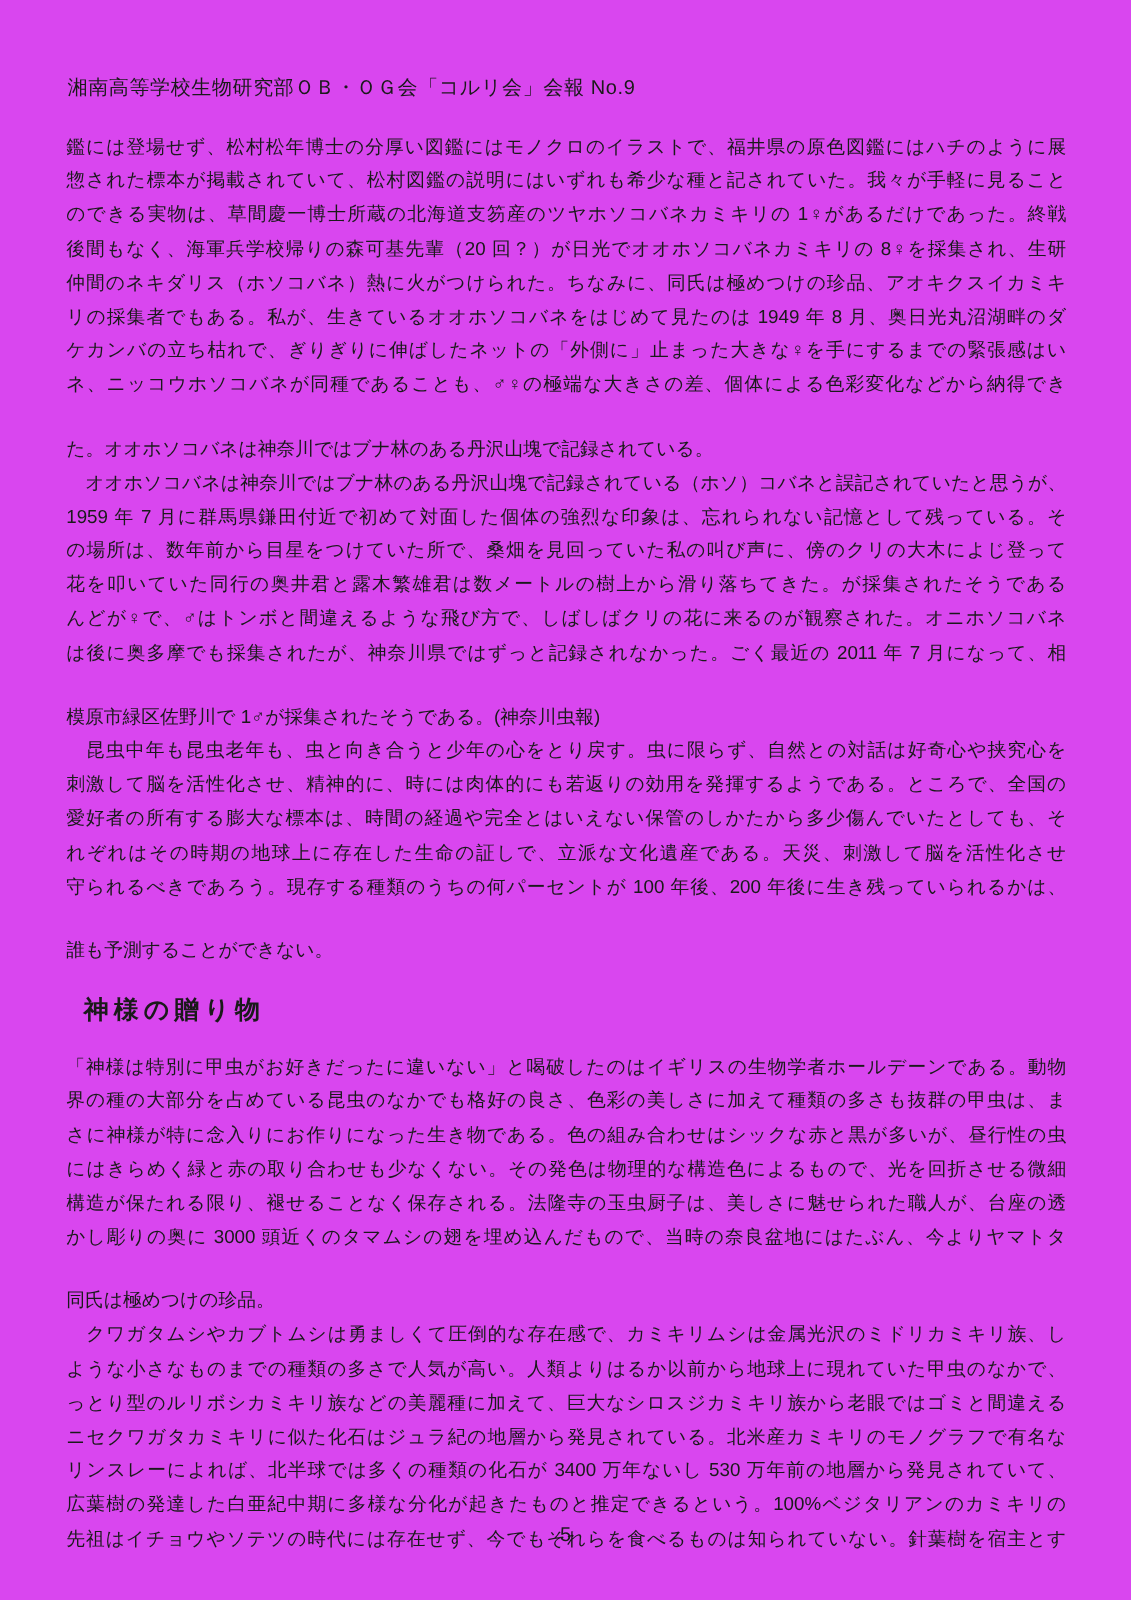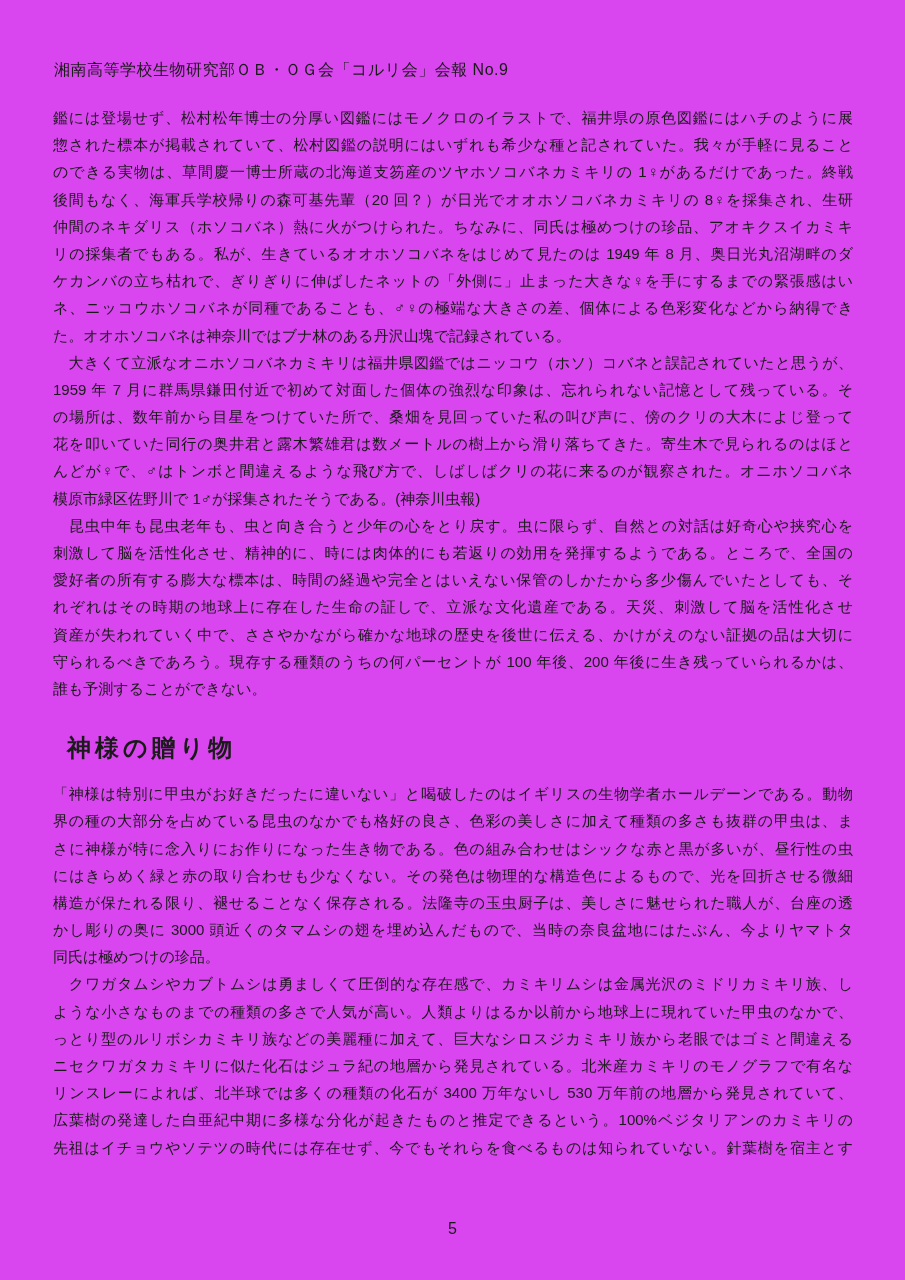--- a/index.html
+++ b/index.html
@@ -39,27 +39,28 @@
     font-size: 15px;
     line-height: 27.2px;
     height: 27.2px;
     text-align: justify;
     text-align-last: justify;
     text-justify: inter-character;
     overflow: hidden;
   }
   .line.para-end {
     text-align-last: left;
+    margin-top: 24px;
   }
   .section-heading {
-    font-size: 24px;
+    font-size: 20px;
     font-weight: bold;
     letter-spacing: 4px;
     line-height: 32px;
-    margin: 30px 0 16px 14px;
+    margin: 18px 0 16px 14px;
   }
   .footer-pagenum {
     position: absolute;
     top: 1220px;
     left: 0;
     width: 905px;
     text-align: center;
     font-size: 16px;
   }
 </style>
@@ -75,33 +76,33 @@
         <div class="line">惣された標本が掲載されていて、松村図鑑の説明にはいずれも希少な種と記されていた。我々が手軽に見ること</div>
         <div class="line">のできる実物は、草間慶一博士所蔵の北海道支笏産のツヤホソコバネカミキリの 1♀があるだけであった。終戦</div>
         <div class="line">後間もなく、海軍兵学校帰りの森可基先輩（20 回？）が日光でオオホソコバネカミキリの 8♀を採集され、生研</div>
         <div class="line">仲間のネキダリス（ホソコバネ）熱に火がつけられた。ちなみに、同氏は極めつけの珍品、アオキクスイカミキ</div>
         <div class="line">リの採集者でもある。私が、生きているオオホソコバネをはじめて見たのは 1949 年 8 月、奥日光丸沼湖畔のダ</div>
         <div class="line">ケカンバの立ち枯れで、ぎりぎりに伸ばしたネットの「外側に」止まった大きな♀を手にするまでの緊張感はい</div>
         <div class="line">ネ、ニッコウホソコバネが同種であることも、♂♀の極端な大きさの差、個体による色彩変化などから納得でき</div>
         <div class="line para-end">た。オオホソコバネは神奈川ではブナ林のある丹沢山塊で記録されている。</div>
       </div>
       <div class="paragraph">
-        <div class="line">　大きくて立派なオニホソコバネカミキリは福井県図鑑ではニッコウ（ホソ）コバネと誤記されていたと思うが、</div>
+        <div class="line">　オオホソコバネは神奈川ではブナ林のある丹沢山塊で記録されている（ホソ）コバネと誤記されていたと思うが、</div>
         <div class="line">1959 年 7 月に群馬県鎌田付近で初めて対面した個体の強烈な印象は、忘れられない記憶として残っている。そ</div>
         <div class="line">の場所は、数年前から目星をつけていた所で、桑畑を見回っていた私の叫び声に、傍のクリの大木によじ登って</div>
-        <div class="line">花を叩いていた同行の奥井君と露木繁雄君は数メートルの樹上から滑り落ちてきた。寄生木で見られるのはほと</div>
+        <div class="line">花を叩いていた同行の奥井君と露木繁雄君は数メートルの樹上から滑り落ちてきた。が採集されたそうである</div>
         <div class="line">んどが♀で、♂はトンボと間違えるような飛び方で、しばしばクリの花に来るのが観察された。オニホソコバネ</div>
+        <div class="line">は後に奥多摩でも採集されたが、神奈川県ではずっと記録されなかった。ごく最近の 2011 年 7 月になって、相</div>
         <div class="line para-end">模原市緑区佐野川で 1♂が採集されたそうである。(神奈川虫報)</div>
       </div>
       <div class="paragraph">
         <div class="line">　昆虫中年も昆虫老年も、虫と向き合うと少年の心をとり戻す。虫に限らず、自然との対話は好奇心や挟究心を</div>
         <div class="line">刺激して脳を活性化させ、精神的に、時には肉体的にも若返りの効用を発揮するようである。ところで、全国の</div>
         <div class="line">愛好者の所有する膨大な標本は、時間の経過や完全とはいえない保管のしかたから多少傷んでいたとしても、そ</div>
         <div class="line">れぞれはその時期の地球上に存在した生命の証しで、立派な文化遺産である。天災、刺激して脳を活性化させ</div>
-        <div class="line">資産が失われていく中で、ささやかながら確かな地球の歴史を後世に伝える、かけがえのない証拠の品は大切に</div>
         <div class="line">守られるべきであろう。現存する種類のうちの何パーセントが 100 年後、200 年後に生き残っていられるかは、</div>
         <div class="line para-end">誰も予測することができない。</div>
       </div>
       <div class="section-heading">神様の贈り物</div>
       <div class="paragraph">
         <div class="line">「神様は特別に甲虫がお好きだったに違いない」と喝破したのはイギリスの生物学者ホールデーンである。動物</div>
         <div class="line">界の種の大部分を占めている昆虫のなかでも格好の良さ、色彩の美しさに加えて種類の多さも抜群の甲虫は、ま</div>
         <div class="line">さに神様が特に念入りにお作りになった生き物である。色の組み合わせはシックな赤と黒が多いが、昼行性の虫</div>
         <div class="line">にはきらめく緑と赤の取り合わせも少なくない。その発色は物理的な構造色によるもので、光を回折させる微細</div>
         <div class="line">構造が保たれる限り、褪せることなく保存される。法隆寺の玉虫厨子は、美しさに魅せられた職人が、台座の透</div>

